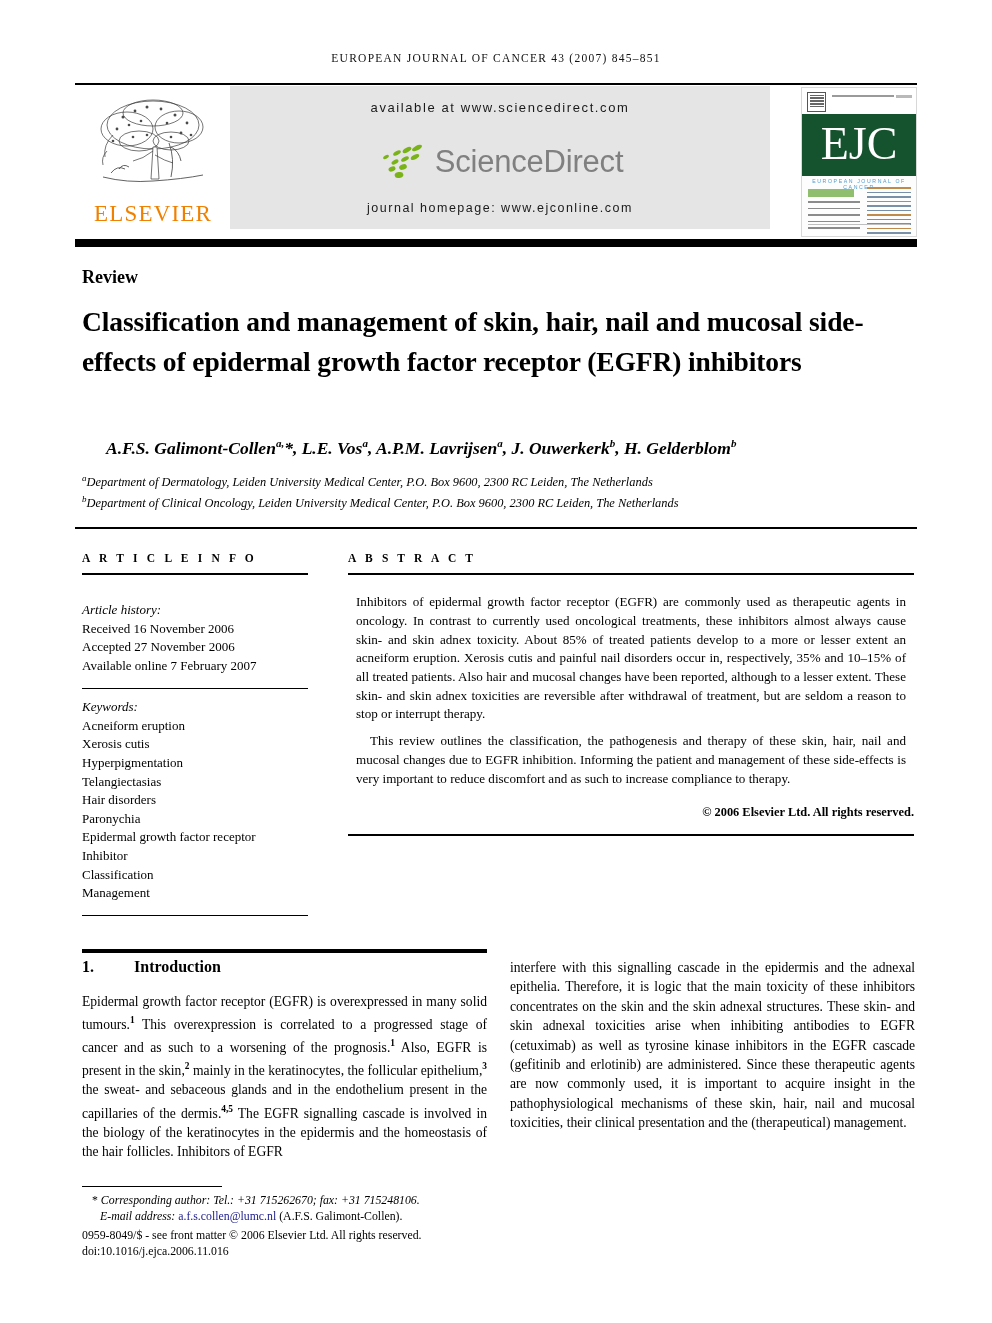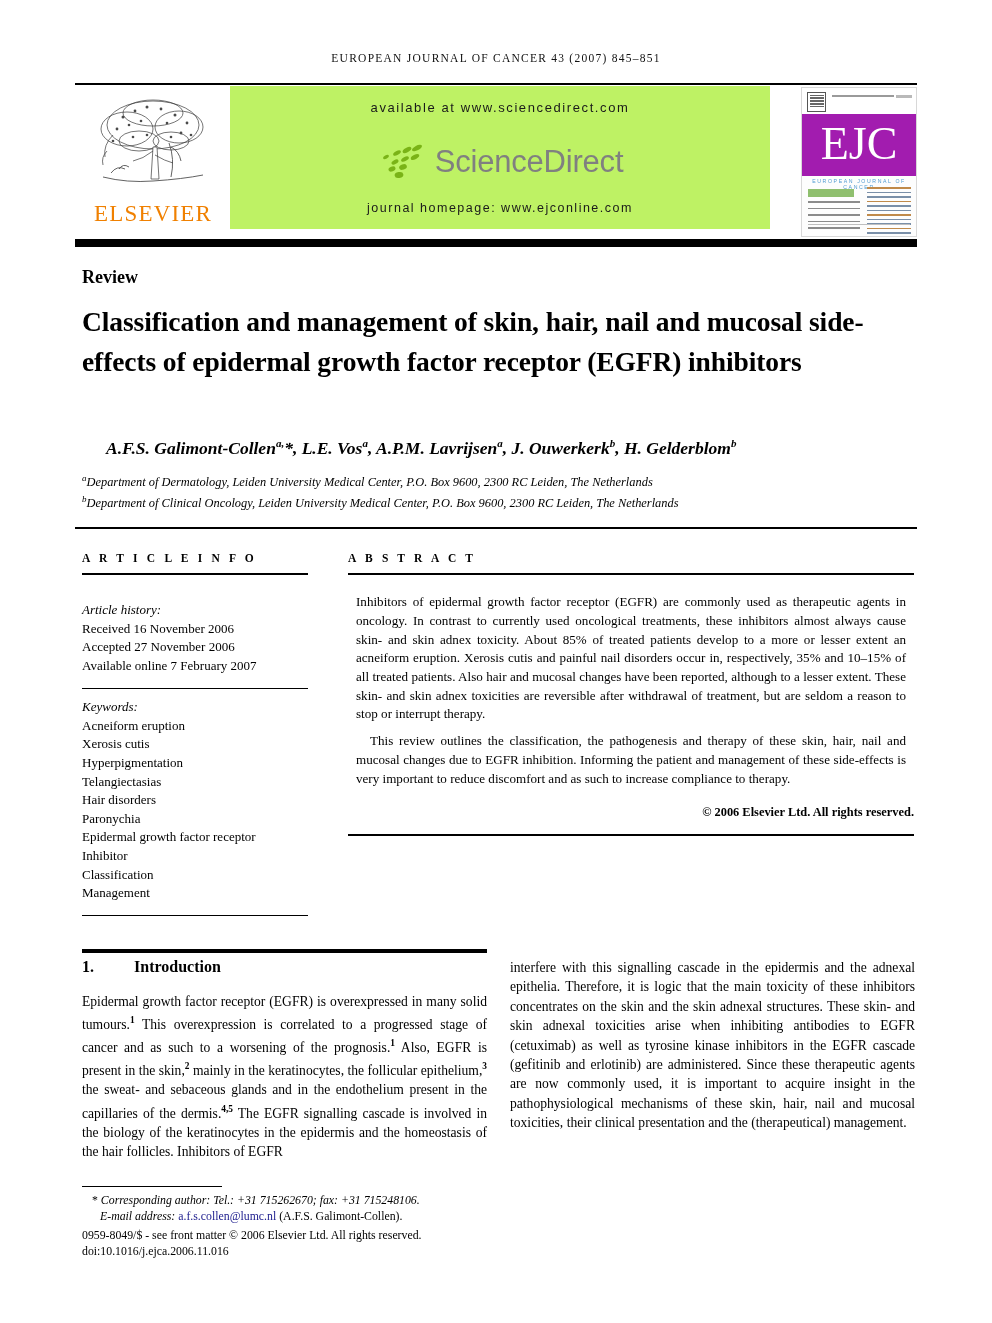--- a/index.html
+++ b/index.html
@@ -45,21 +45,21 @@
     height: 155px;
     border-top: 2.2px solid #000;
     box-sizing: border-box;
   }
   .sd-banner {
     position: absolute;
     left: 155px;
     top: 1px;
     width: 540px;
     height: 143px;
-    background: #bef264;
+    background: #e5e5e5;
   }
   .sd-available {
     position: absolute;
     left: 0; right: 0;
     top: 14px;
     text-align: center;
     font-family: "Liberation Sans", sans-serif;
     font-size: 13px;
     letter-spacing: 1.6px;
     color: #1a1a1a;
@@ -137,21 +137,21 @@
   }
   .ejc-toptext {
     position:absolute; left:30px; top:7px; right:22px; height:3px;
   }
   .ejc-toptext i { display:block; height:2px; background:#9a9a9a; }
   .ejc-topright {
     position:absolute; right:4px; top:7px; width:16px; height:3px; background:#b9b9b9;
   }
   .ejc-blue {
     position:absolute; left:0; top:26px; width:100%; height:62px;
-    background:#a21caf;
+    background:#14532d;
     display:flex; align-items:center; justify-content:center;
   }
   .ejc-letters {
     font-family: "Liberation Serif", serif;
     font-size: 46px;
     color:#ffffff;
     letter-spacing: 0px;
     line-height:1;
     margin-top:-2px;
   }

